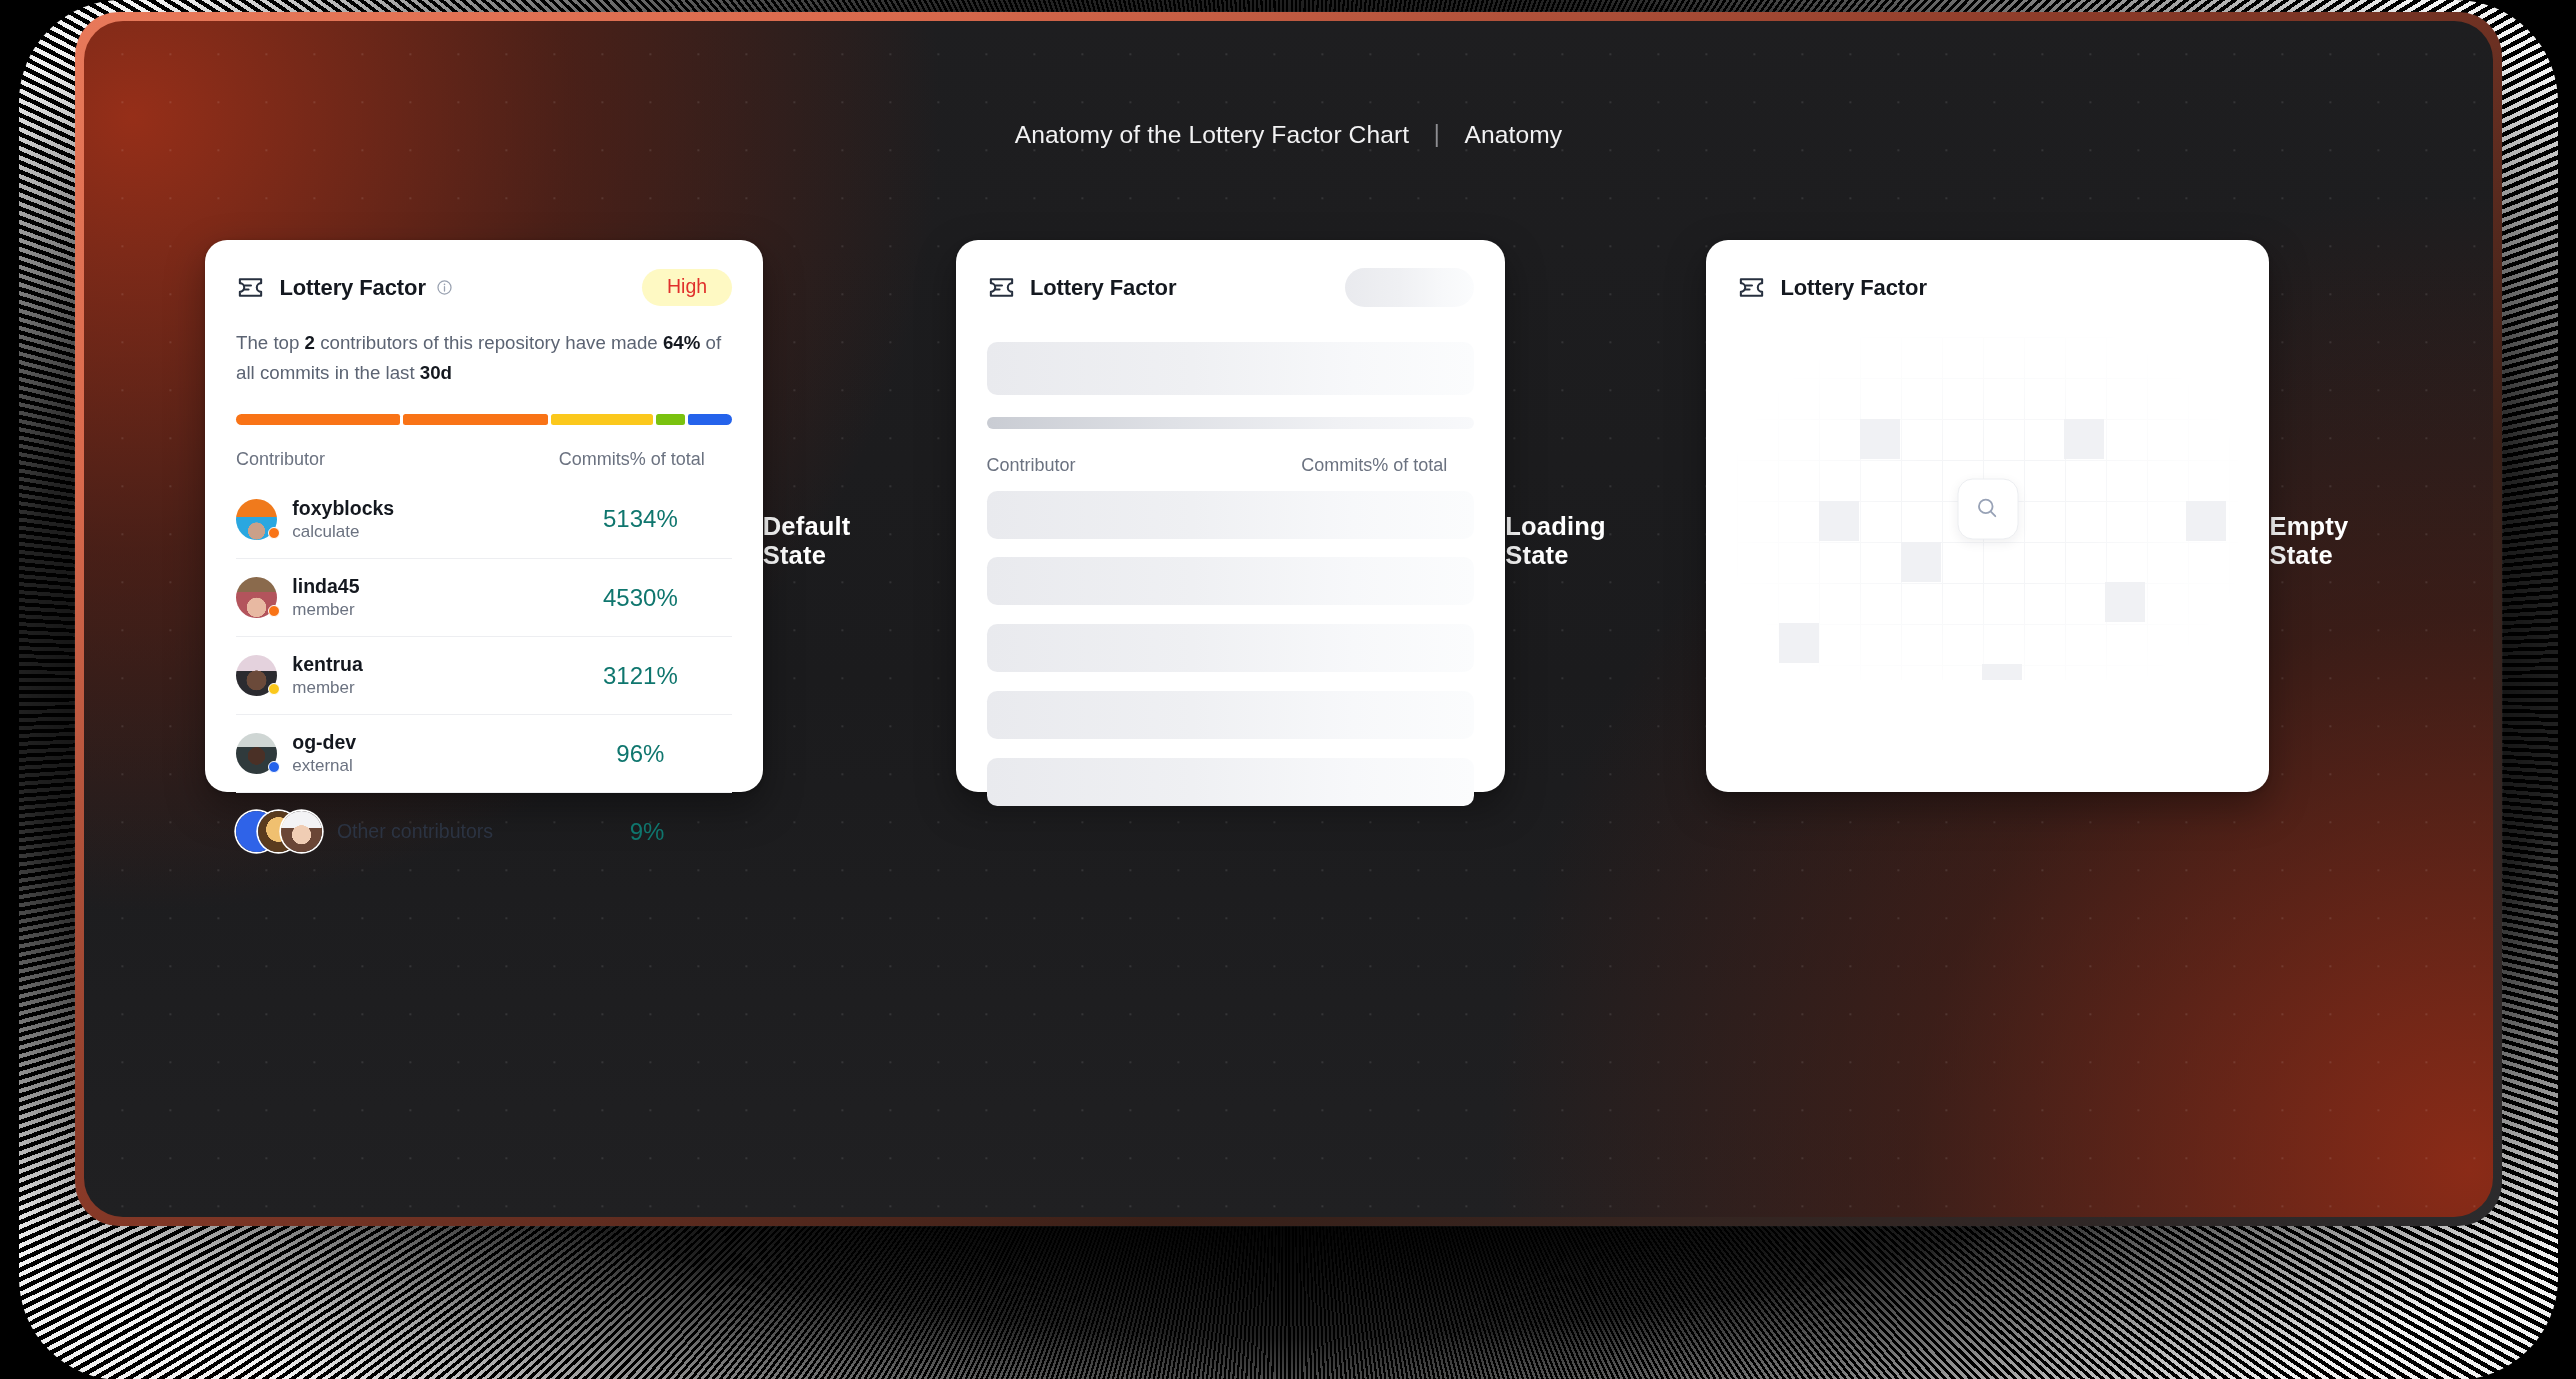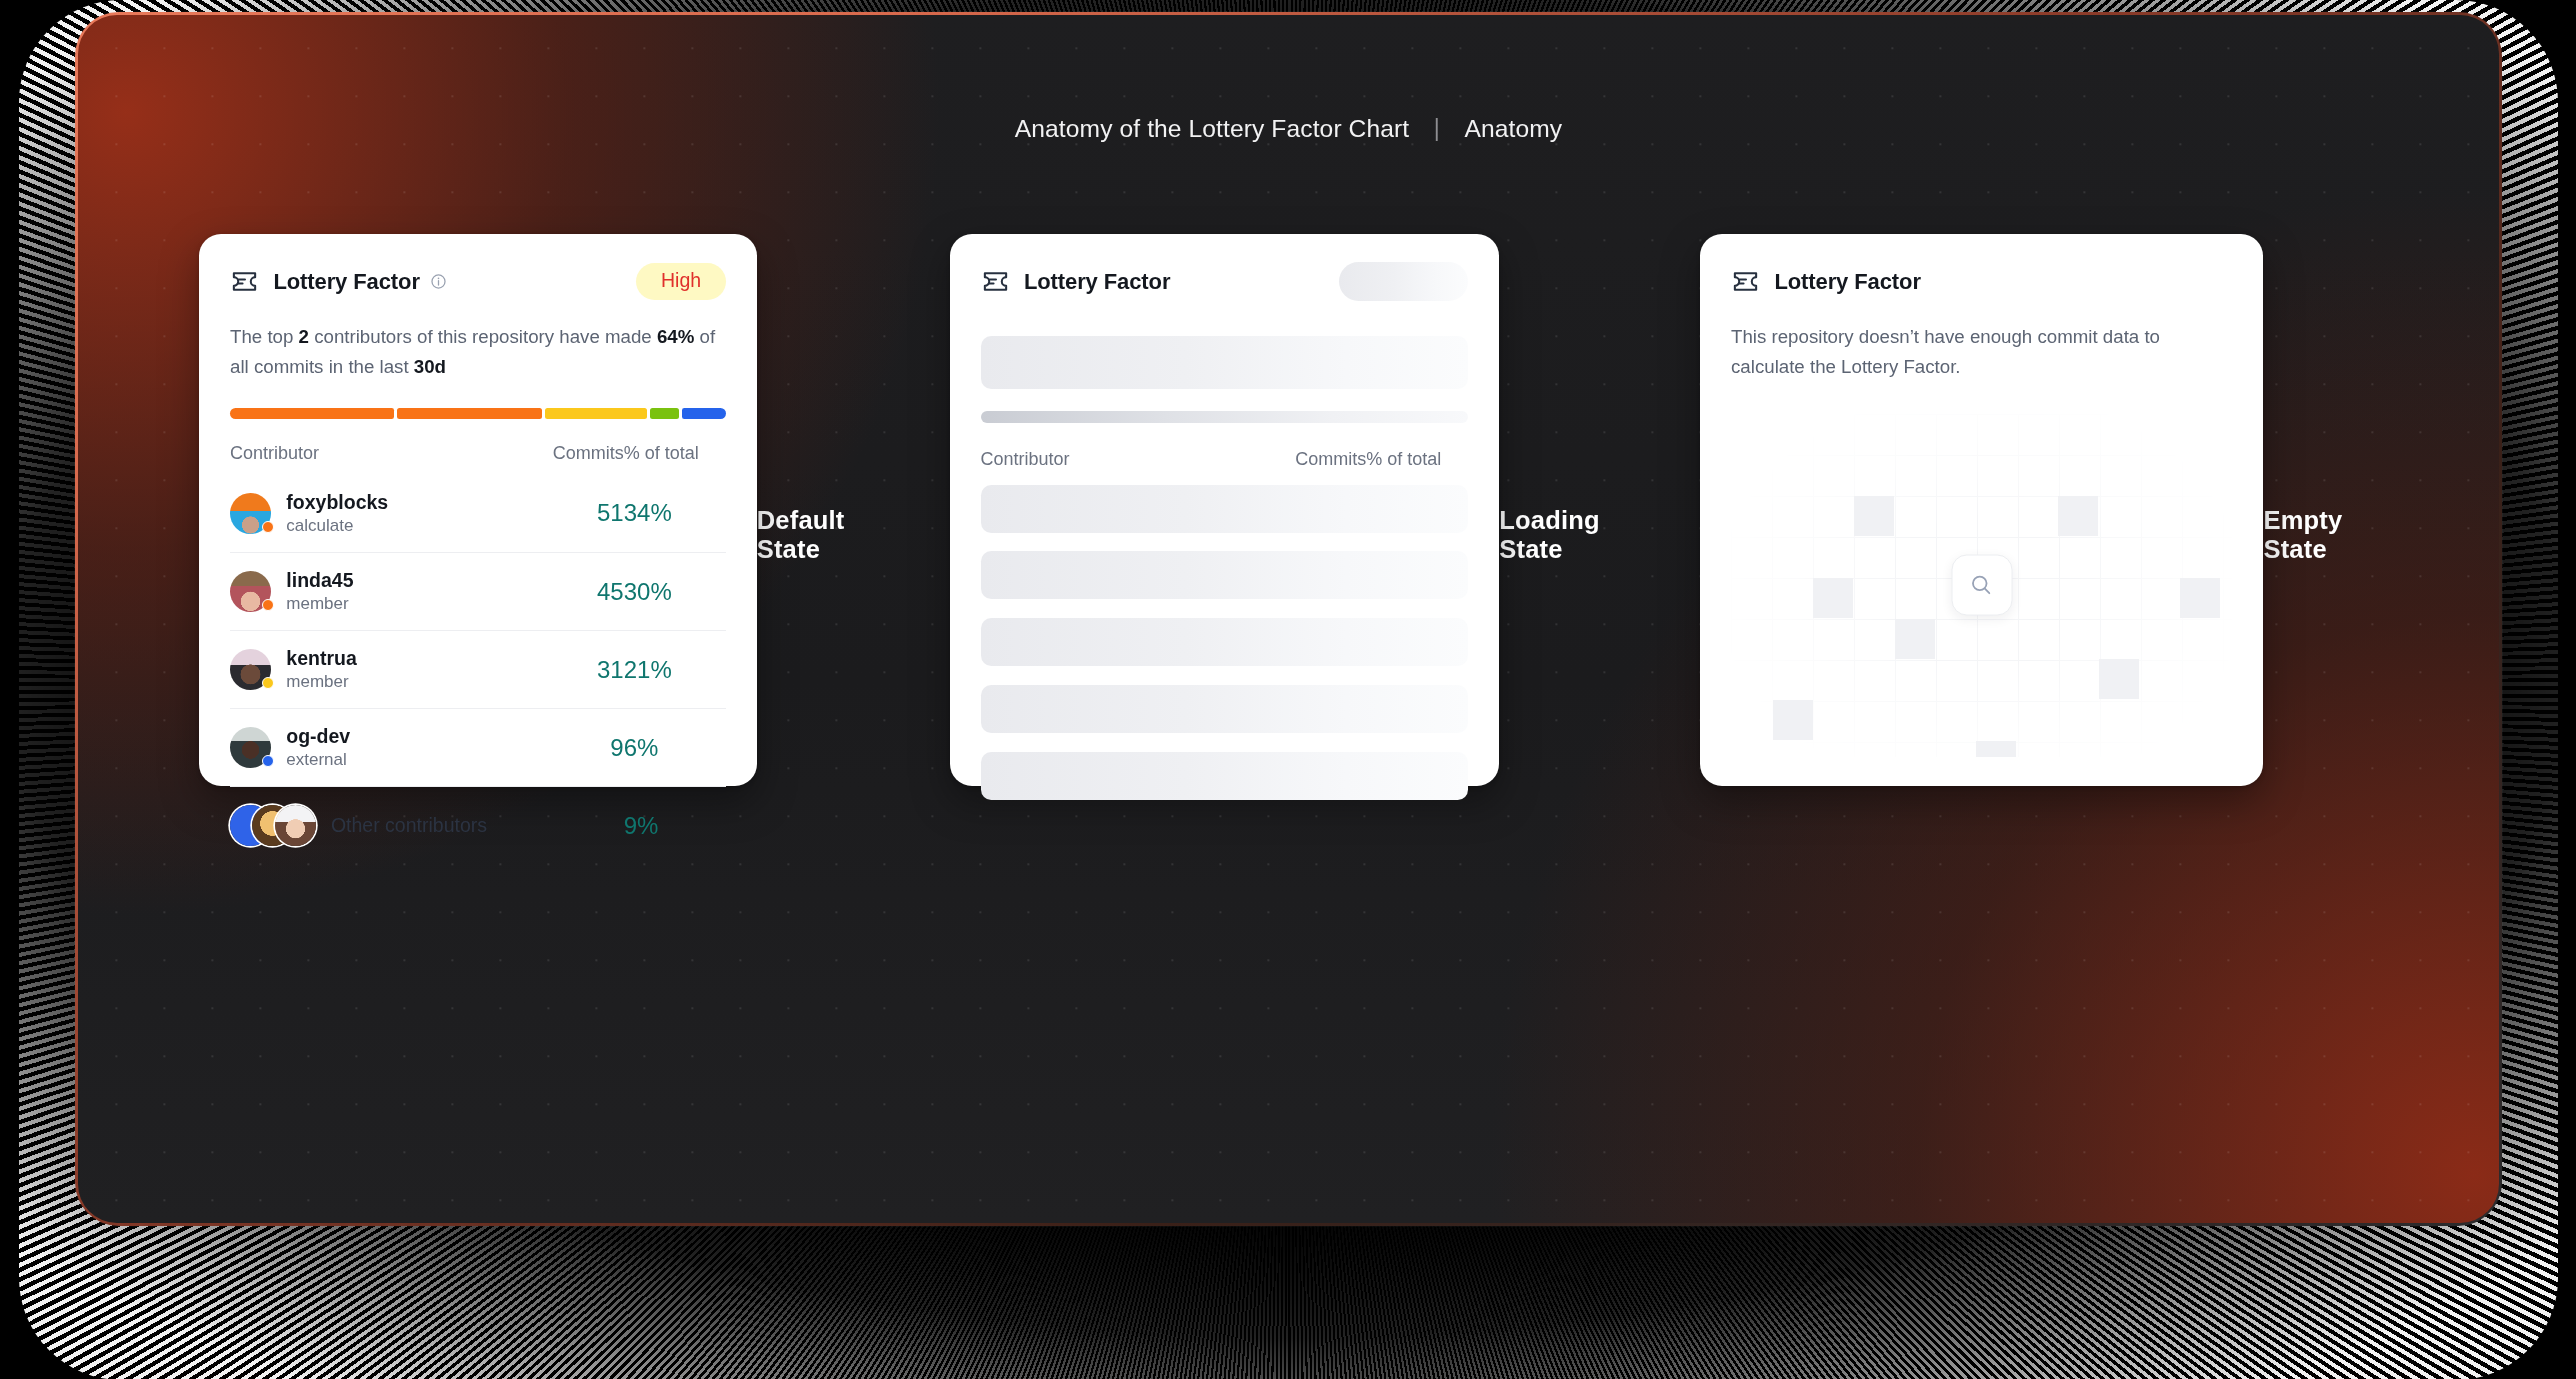--- a/index.html
+++ b/index.html
@@ -31,21 +31,21 @@
     border-radius: 102px;
     background: radial-gradient(ellipse 72% 70% at 50% 48%, #000 52%, rgba(0,0,0,0.85) 70%, rgba(0,0,0,0) 92%);
   }
 
   
   #frame {
     position: absolute;
     left: 75px; top: 12px;
     width: 2427px; height: 1214px;
     border-radius: 44px;
-    padding: 3px;
+    padding: 9px;
     background: linear-gradient(150deg, #e8795a 0%, #d96a4d 18%, #8a3a28 45%, #3a2018 70%, #2b2b2d 100%);
     box-shadow: 0 0 0 0.8px rgba(255,255,255,0.05);
   }
   #panel {
     position: relative;
     width: 100%; height: 100%;
     border-radius: 39px;
     overflow: hidden;
     background:
       radial-gradient(ellipse 48% 95% at 2% 8%, rgba(160,48,24,0.92) 0%, rgba(110,34,18,0.55) 38%, rgba(0,0,0,0) 70%),
@@ -416,21 +416,20 @@
         <div class="card tall">
 
           <div class="card-head">
             <svg class="ticket-icon" viewBox="0 0 24 24" fill="none">
               <path d="M3.2 5.2h17.6v3.2a2.2 2.2 0 000 7.2v3.2H3.2v-3.2a2.2 2.2 0 000-7.2V5.2z" stroke="#27303f" stroke-width="1.7" stroke-linejoin="round" fill="none"></path>
               <path d="M7.2 10.4h5.2M7.2 13.6h3.2" stroke="#27303f" stroke-width="1.7" stroke-linecap="round"></path>
             </svg>
             <span class="card-title">Lottery Factor</span>
           </div>
 
-          <div class="desc" style="max-width:611px;">This repository doesn’t have enough commit data to calculate the Lottery Factor.</div>
 
           <div class="empty-illo">
             <div class="grid-lines"></div>
             <div id="cells">
                 <div class="grid-cell" style="left: 123px; top: 82px;"></div>
                 <div class="grid-cell" style="left: 327px; top: 82px;"></div>
                 <div class="grid-cell" style="left: 164px; top: 205px;"></div>
                 <div class="grid-cell" style="left: 531px; top: 205px;"></div>
                 <div class="grid-cell" style="left: 368px; top: 245px;"></div>
                 <div class="grid-cell" style="left: 42px; top: 286px;"></div>

